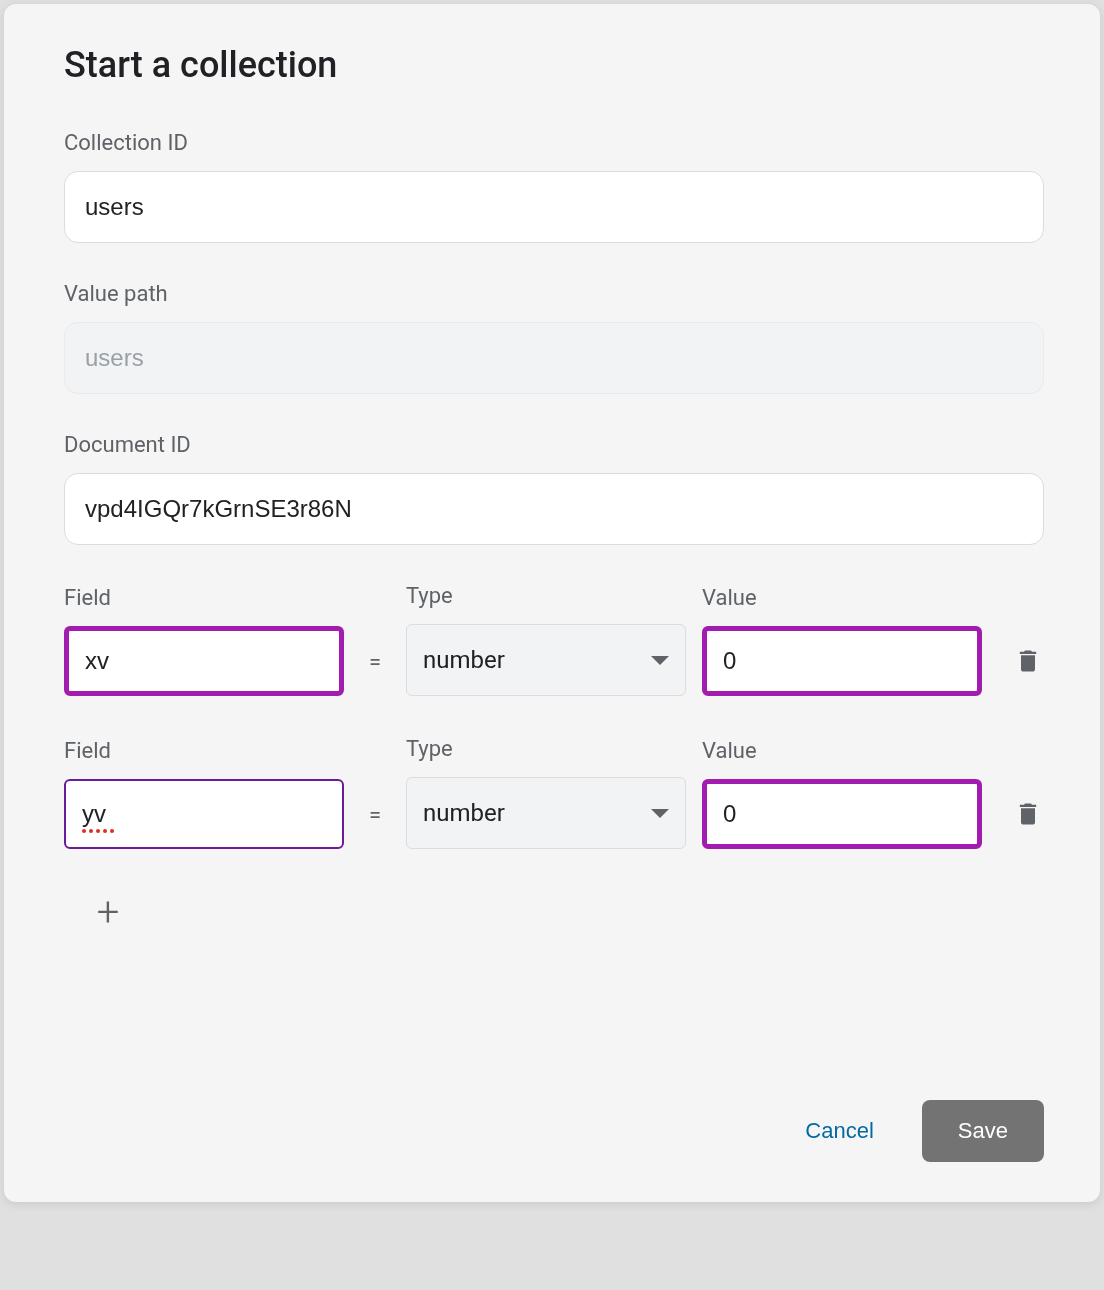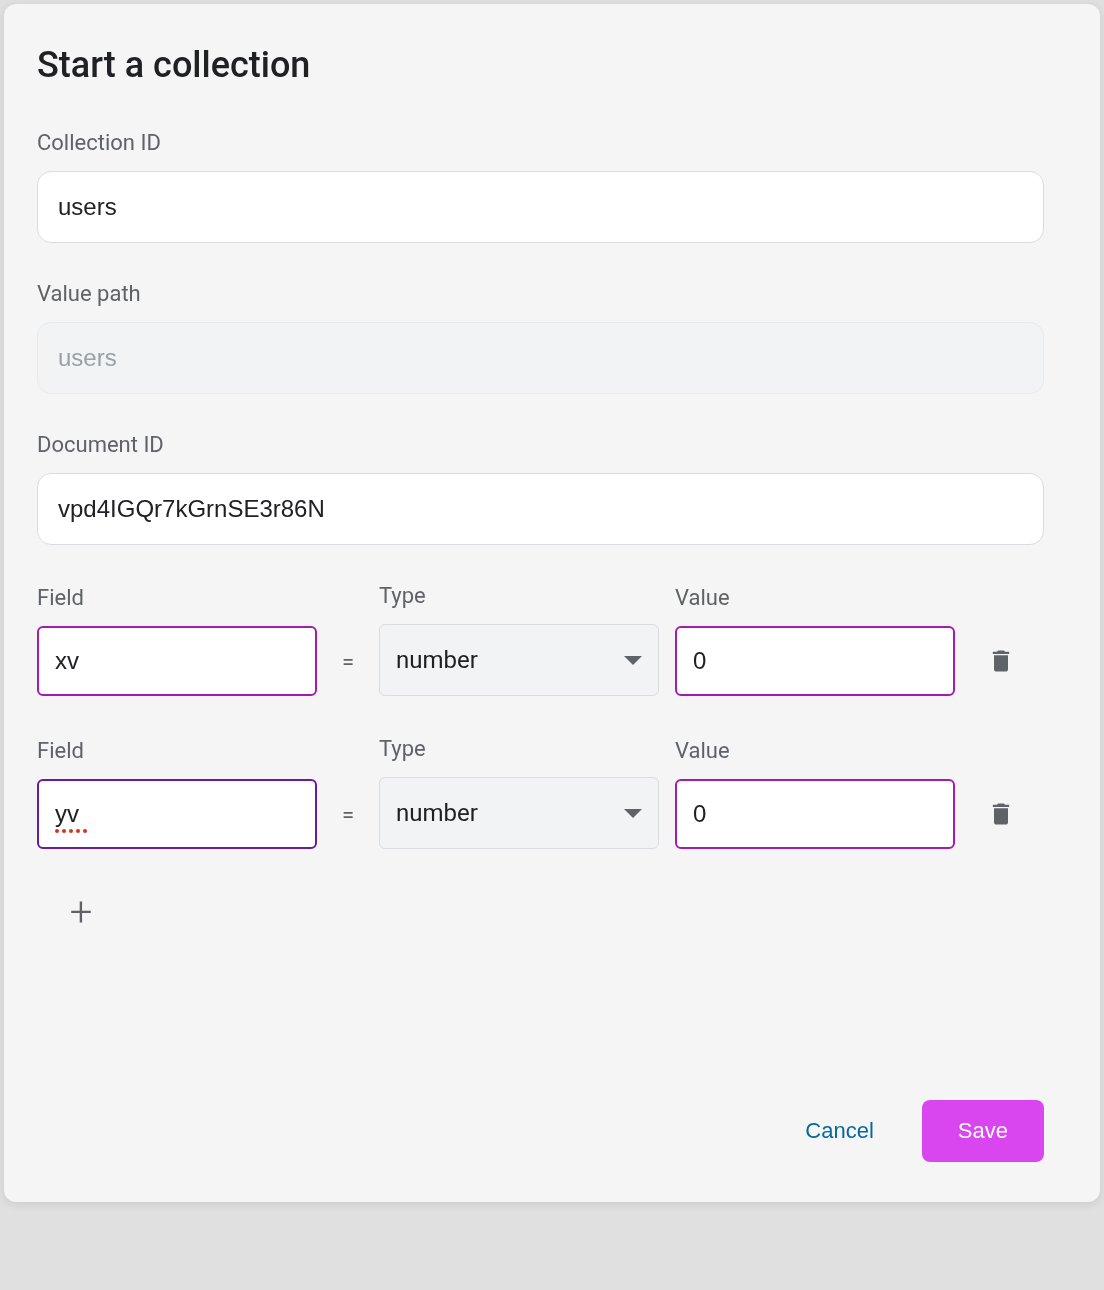--- a/index.html
+++ b/index.html
@@ -13,21 +13,21 @@
       width: 1104px;
       height: 1290px;
       overflow: hidden;
     }
     .dialog {
       background: #f5f5f5;
       border-radius: 12px;
       margin: 4px;
       width: 1096px;
       height: 1198px;
-      padding: 40px 56px 40px 33px;
+      padding: 40px 56px 40px 60px;
       position: relative;
       box-shadow: 0 2px 10px rgba(0,0,0,0.1);
     }
     .dialog-title {
       font-size: 36px;
       font-weight: 500;
       color: #202124;
       margin-bottom: 44px;
     }
     .form-group {
@@ -73,21 +73,21 @@
     .field-col .form-label {
       font-size: 22px;
       margin-bottom: 16px;
     }
     .field-input {
       height: 70px;
       padding: 0 16px;
       font-size: 24px;
       color: #202124;
       background: #fff;
-      border: 2px solid #a21caf;
+      border: 5px solid #a21caf;
       border-radius: 6px;
       outline: none;
       width: 100%;
     }
     .field-input.focused {
       border: 2.5px solid #6a1b9a;
     }
     .equals {
       font-size: 22px;
       color: #5f6368;
@@ -174,21 +174,21 @@
       color: #0369a1;
       background: none;
       border: none;
       padding: 16px 24px;
       cursor: pointer;
       border-radius: 6px;
     }
     .btn-primary {
       font-size: 22px;
       color: #fff;
-      background: #d946ef;
+      background: #737373;
       border: none;
       padding: 18px 36px;
       cursor: pointer;
       border-radius: 8px;
       font-weight: 500;
     }
   </style>
 </head>
 <body>
 

